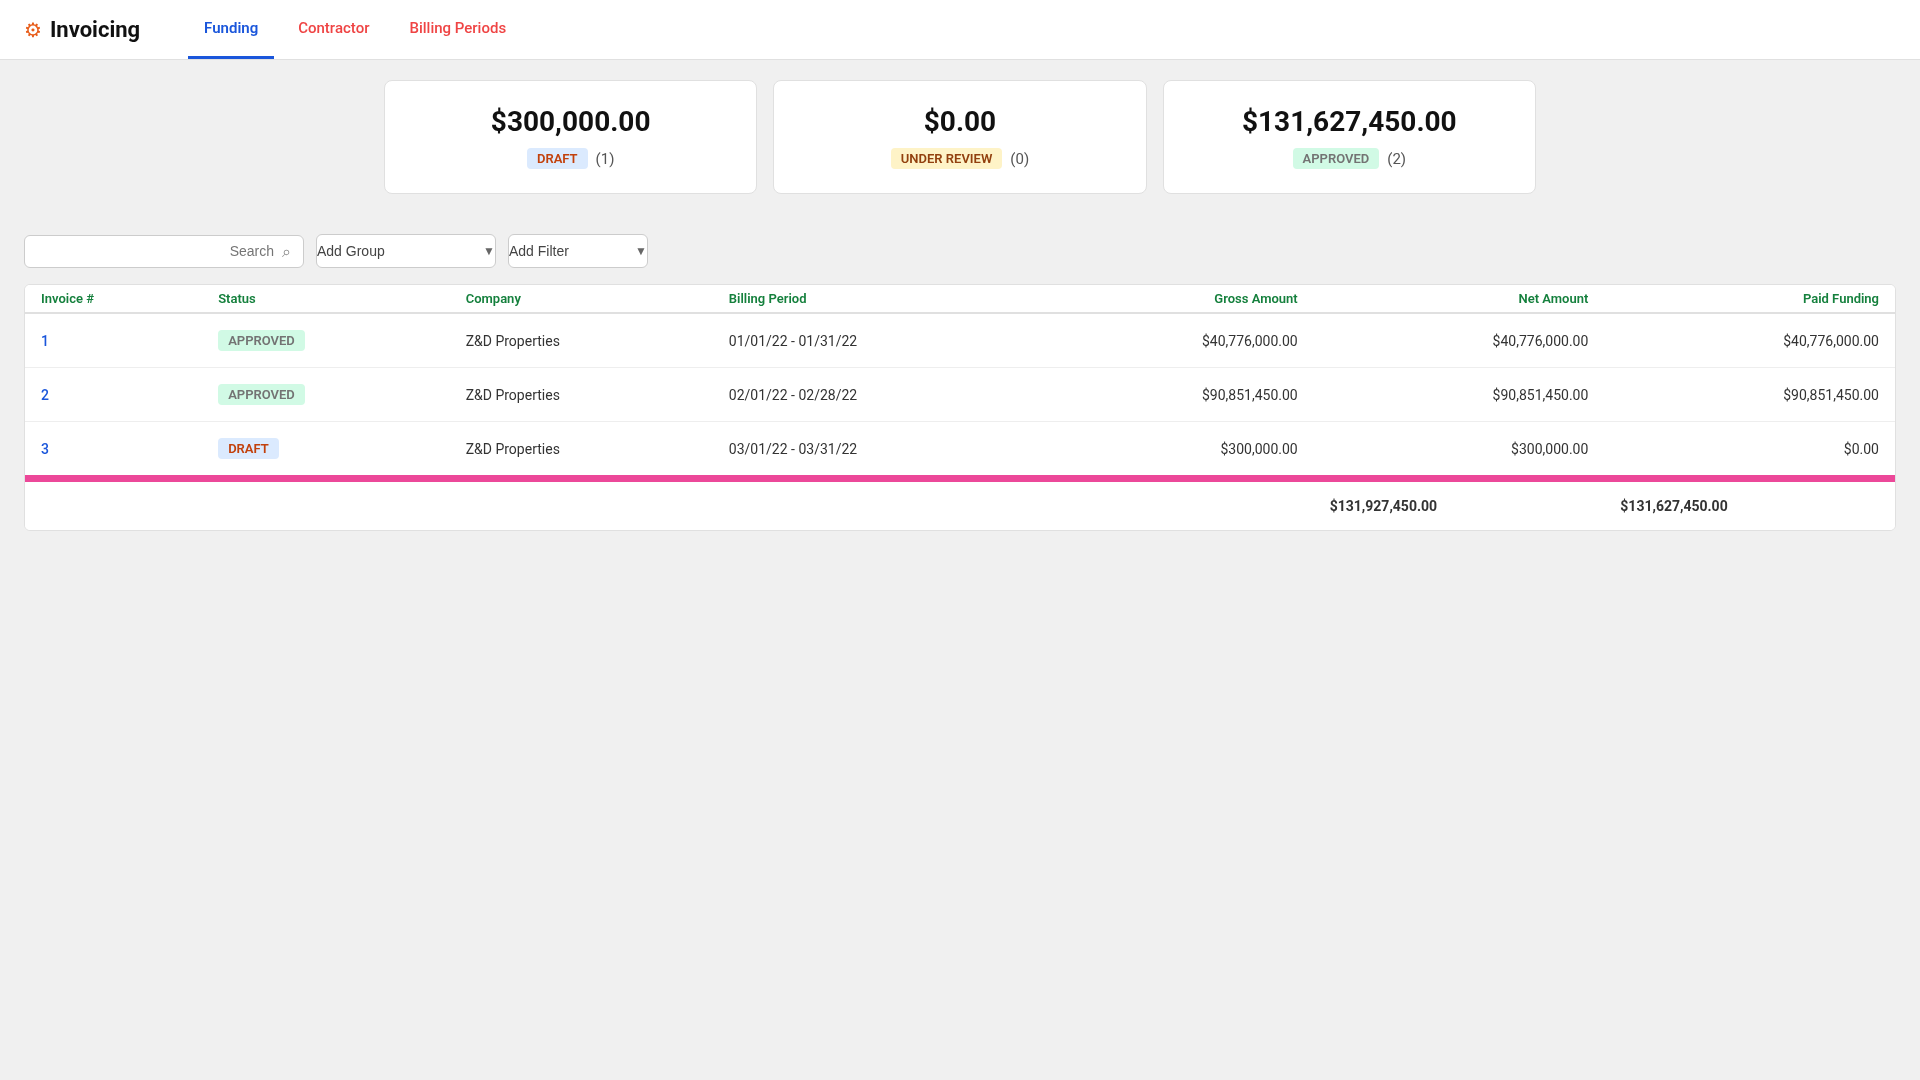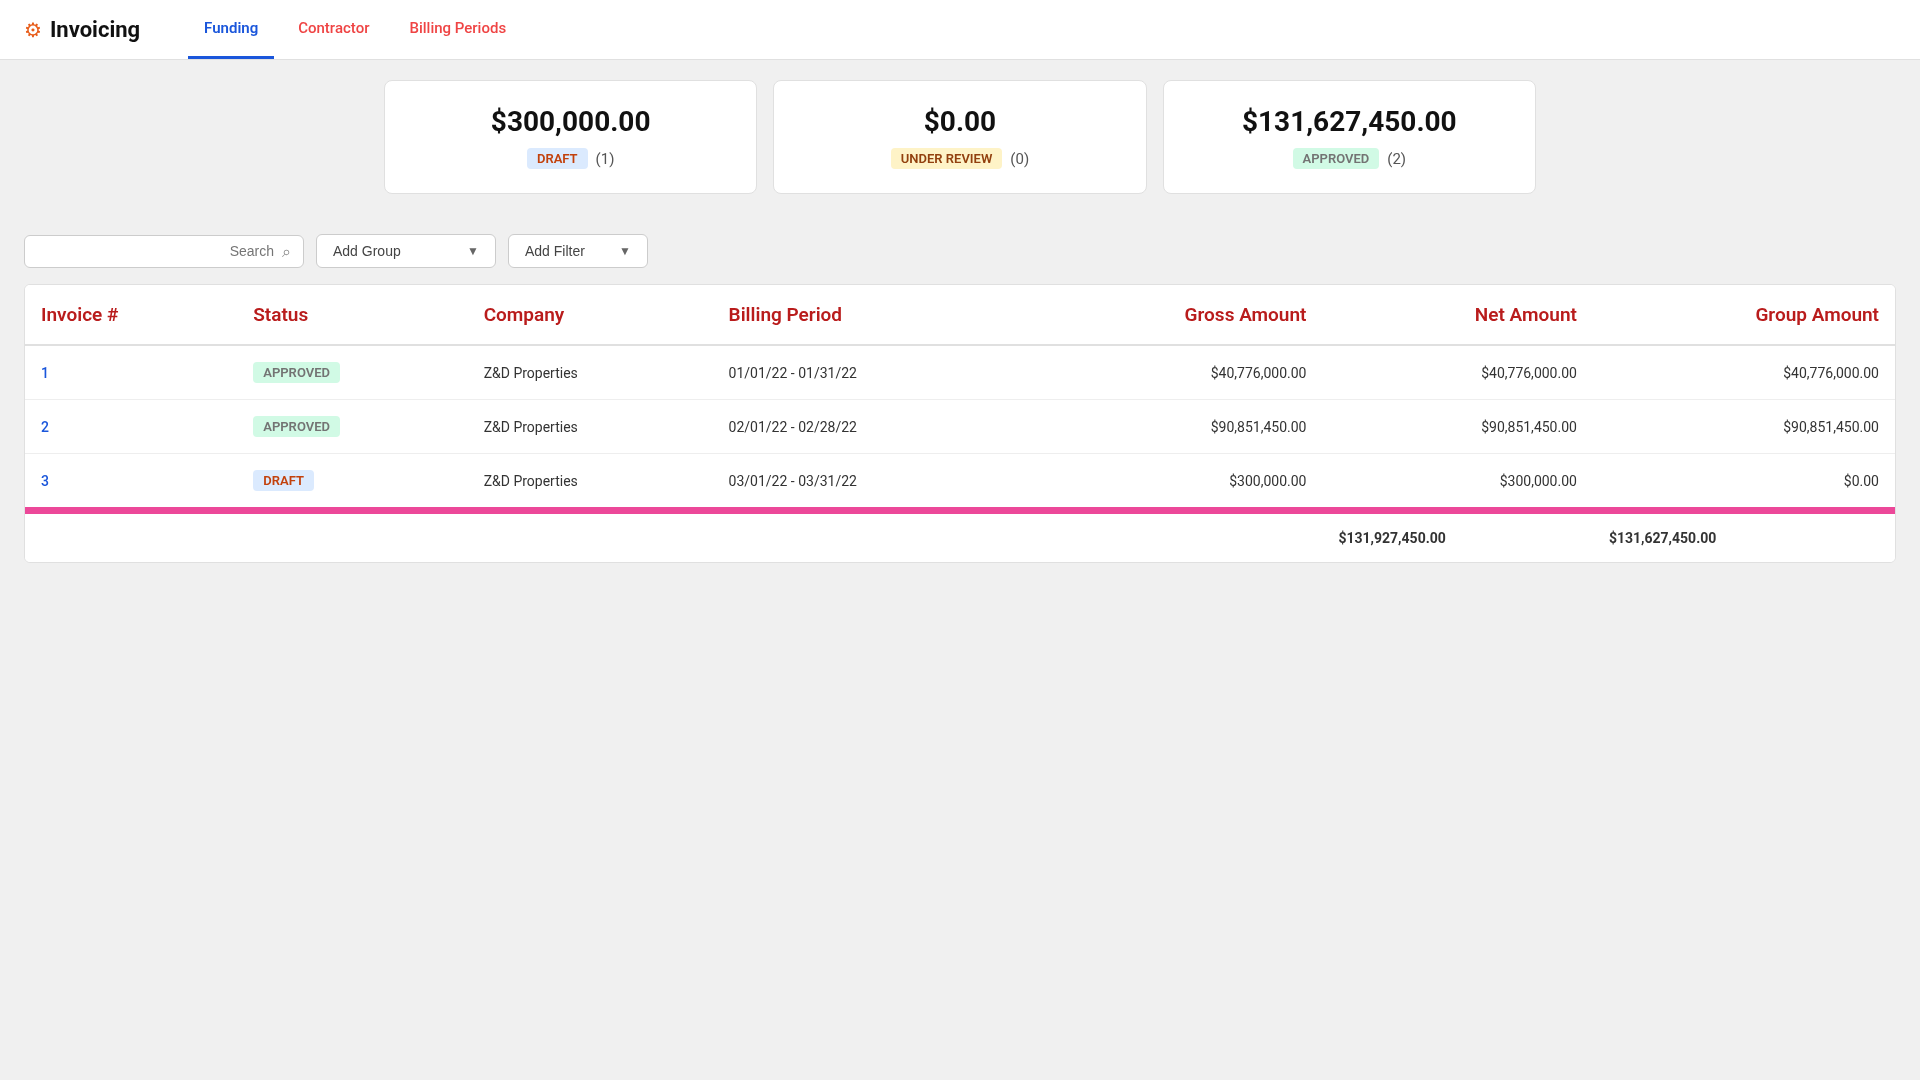--- a/index.html
+++ b/index.html
@@ -156,21 +156,21 @@
       color: #888;
       font-size: 16px;
     }
     .dropdown-btn {
       display: flex;
       align-items: center;
       gap: 8px;
       background: #fff;
       border: 1px solid #ccc;
       border-radius: 6px;
-      padding: 8px 16px;
+      padding: 8px 0;
       font-size: 14px;
       color: #444;
       cursor: pointer;
       min-width: 180px;
     }
     .chevron-icon {
       margin-left: auto;
       font-size: 12px;
       color: #666;
     }
@@ -184,25 +184,25 @@
     }
     table {
       width: 100%;
       border-collapse: collapse;
     }
     thead tr {
       background: #fff;
       border-bottom: 2px solid #e0e0e0;
     }
     thead th {
-      padding: 18px 16px;
+      padding: 6px 16px;
       text-align: left;
       font-weight: 600;
-      font-size: 19px;
-      color: #b91c1c;
+      font-size: 13px;
+      color: #15803d;
     }
     thead th.right {
       text-align: right;
     }
     tbody tr {
       border-bottom: 1px solid #eee;
       background: #fff;
     }
     tbody tr:last-child {
       border-bottom: none;
@@ -294,21 +294,21 @@
   <div class="table-wrapper">
     <table>
       <thead>
         <tr>
           <th>Invoice #</th>
           <th>Status</th>
           <th>Company</th>
           <th>Billing Period</th>
           <th class="right">Gross Amount</th>
           <th class="right">Net Amount</th>
-          <th class="right">Group Amount</th>
+          <th class="right">Paid Funding</th>
         </tr>
       </thead>
       <tbody id="table-body">
       <tr>
       <td>
         <a class="invoice-link" href="#">1</a>
       </td>
       <td>
         <span class="badge badge-approved">APPROVED</span>
       </td>

